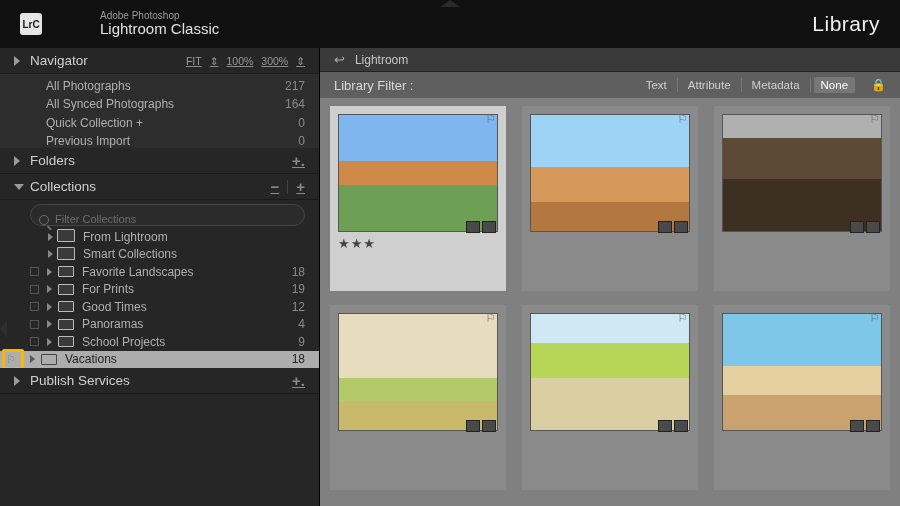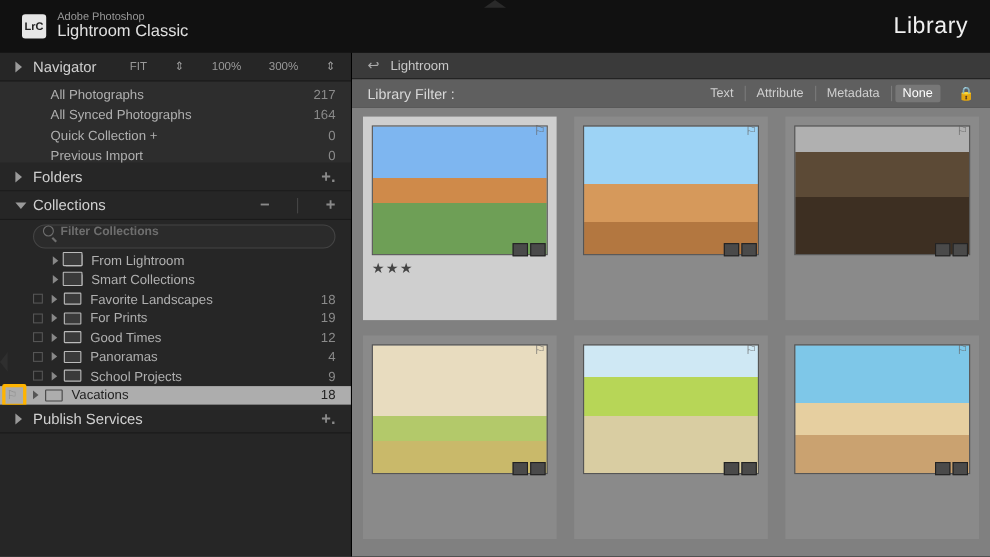--- a/index.html
+++ b/index.html
@@ -28,21 +28,21 @@
   
   .hdr {
     display:flex; align-items:center; height:48px; padding:0 20px;
     background:var(--bg-black); color:var(--fg-light);
   }
   .logo-box {
     width:22px; height:22px; background:#e6e6e6; color:#222; border-radius:3px;
     display:flex; align-items:center; justify-content:center;
     font-size:10px; font-weight:700; margin-right:10px;
   }
-  .hdr-titles { line-height:1.1; }
+  .hdr-titles { line-height:1.1;margin-left:48px; }
   .hdr-sup { font-size:10px; color:#9a9a9a; }
   .hdr-main { font-size:15px; color:#e0e0e0; }
   .hdr-module {
     margin-left:auto; font-size:21px; letter-spacing:.5px;
     color:#f0f0f0; font-weight:400;
   }
   .top-tick {
     position:absolute; top:0; left:50%; width:0; height:0;
     border-left:10px solid transparent; border-right:10px solid transparent;
     border-bottom:7px solid #2a2a2a; transform:translateX(-50%);
@@ -63,40 +63,40 @@
     color:var(--fg-light); font-size:13.5px;
     position:relative;
     text-align:center;
   }
   .phdr .disclosure {
     position:absolute; left:14px; top:50%; transform:translateY(-50%);
     width:0; height:0;
   }
   .tri-down { border-left:5px solid transparent; border-right:5px solid transparent; border-top:6px solid #9a9a9a; }
   .tri-right{ border-top:5px solid transparent; border-bottom:5px solid transparent; border-left:6px solid #9a9a9a; }
-  .phdr .trail { margin-left:auto; display:flex; align-items:center; gap:25px; color:#8a8a8a; font-size:11px;}
+  .phdr .trail { margin-left:auto; display:flex; align-items:center; gap:8px; color:#8a8a8a; font-size:11px;text-decoration:underline;}
   .phdr .pm { font-size:15px; font-weight:600; line-height:1;}
   .sep { width:1px; height:14px; background:#444; }
 
   
   .nav-zoom span { color:#9a9a9a; font-size:10.5px; }
 
   
   .rows { background:var(--bg-panel); }
   .row {
     display:flex; align-items:flex-end; height:18.5px; padding:0 14px 0 46px;
     color:var(--fg-mid); font-size:12px;
   }
   .row .ct { margin-left:auto; color:#8a8a8a; font-variant-numeric:tabular-nums;}
 
   
   .search-row {
     height:22px; margin:4px 14px 2px 30px; border:1px solid #444; border-radius:11px;
-    background:#2b2b2b; display:flex; align-items:flex-start; padding:0 8px; color:#6e6e6e;
-    font-size:11px; gap:6px;font-weight:bold;
+    background:#2b2b2b; display:flex; align-items:flex-end; padding:0 8px; color:#6e6e6e;
+    font-size:11px; gap:6px;
   }
   .crow {
     display:flex; align-items:center; height:17.5px; padding:0 14px 0 30px;
     color:var(--fg-mid); font-size:12px; position:relative;
   }
   .crow .chk {
     width:9px; height:9px; border:1px solid #555; margin-right:8px;
   }
   .crow .tri {
     width:0;height:0;border-top:4px solid transparent;border-bottom:4px solid transparent;

